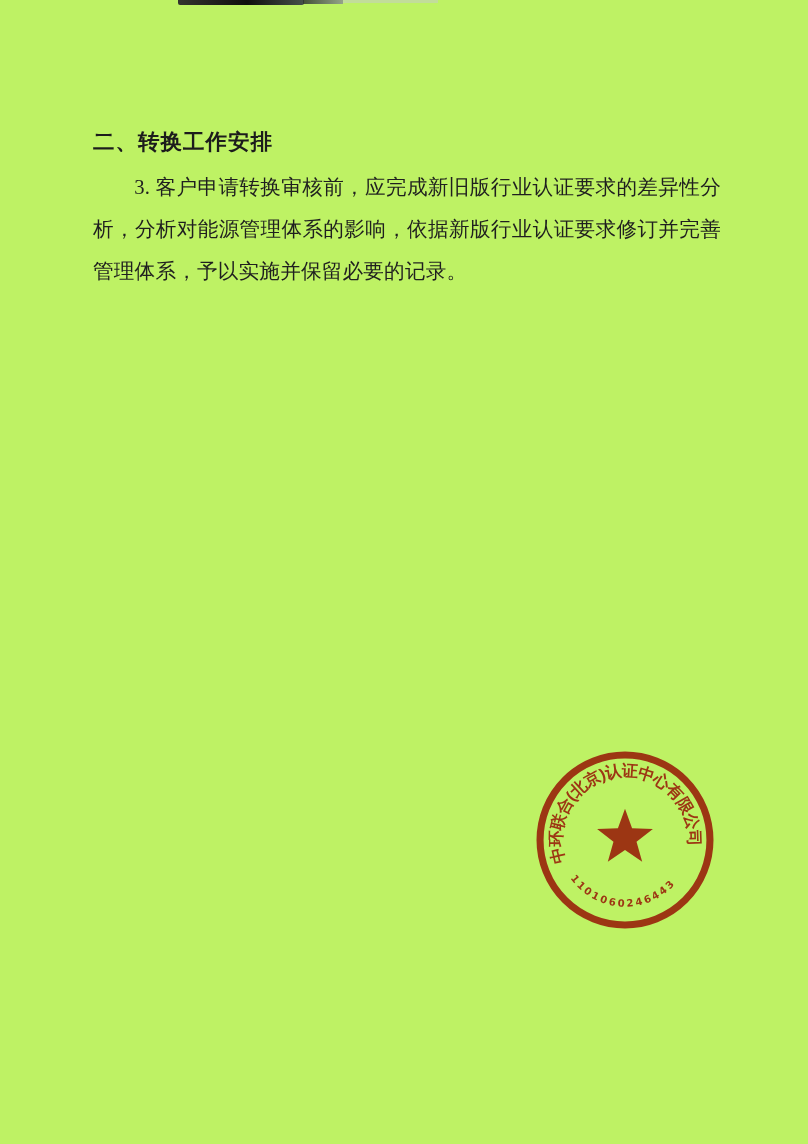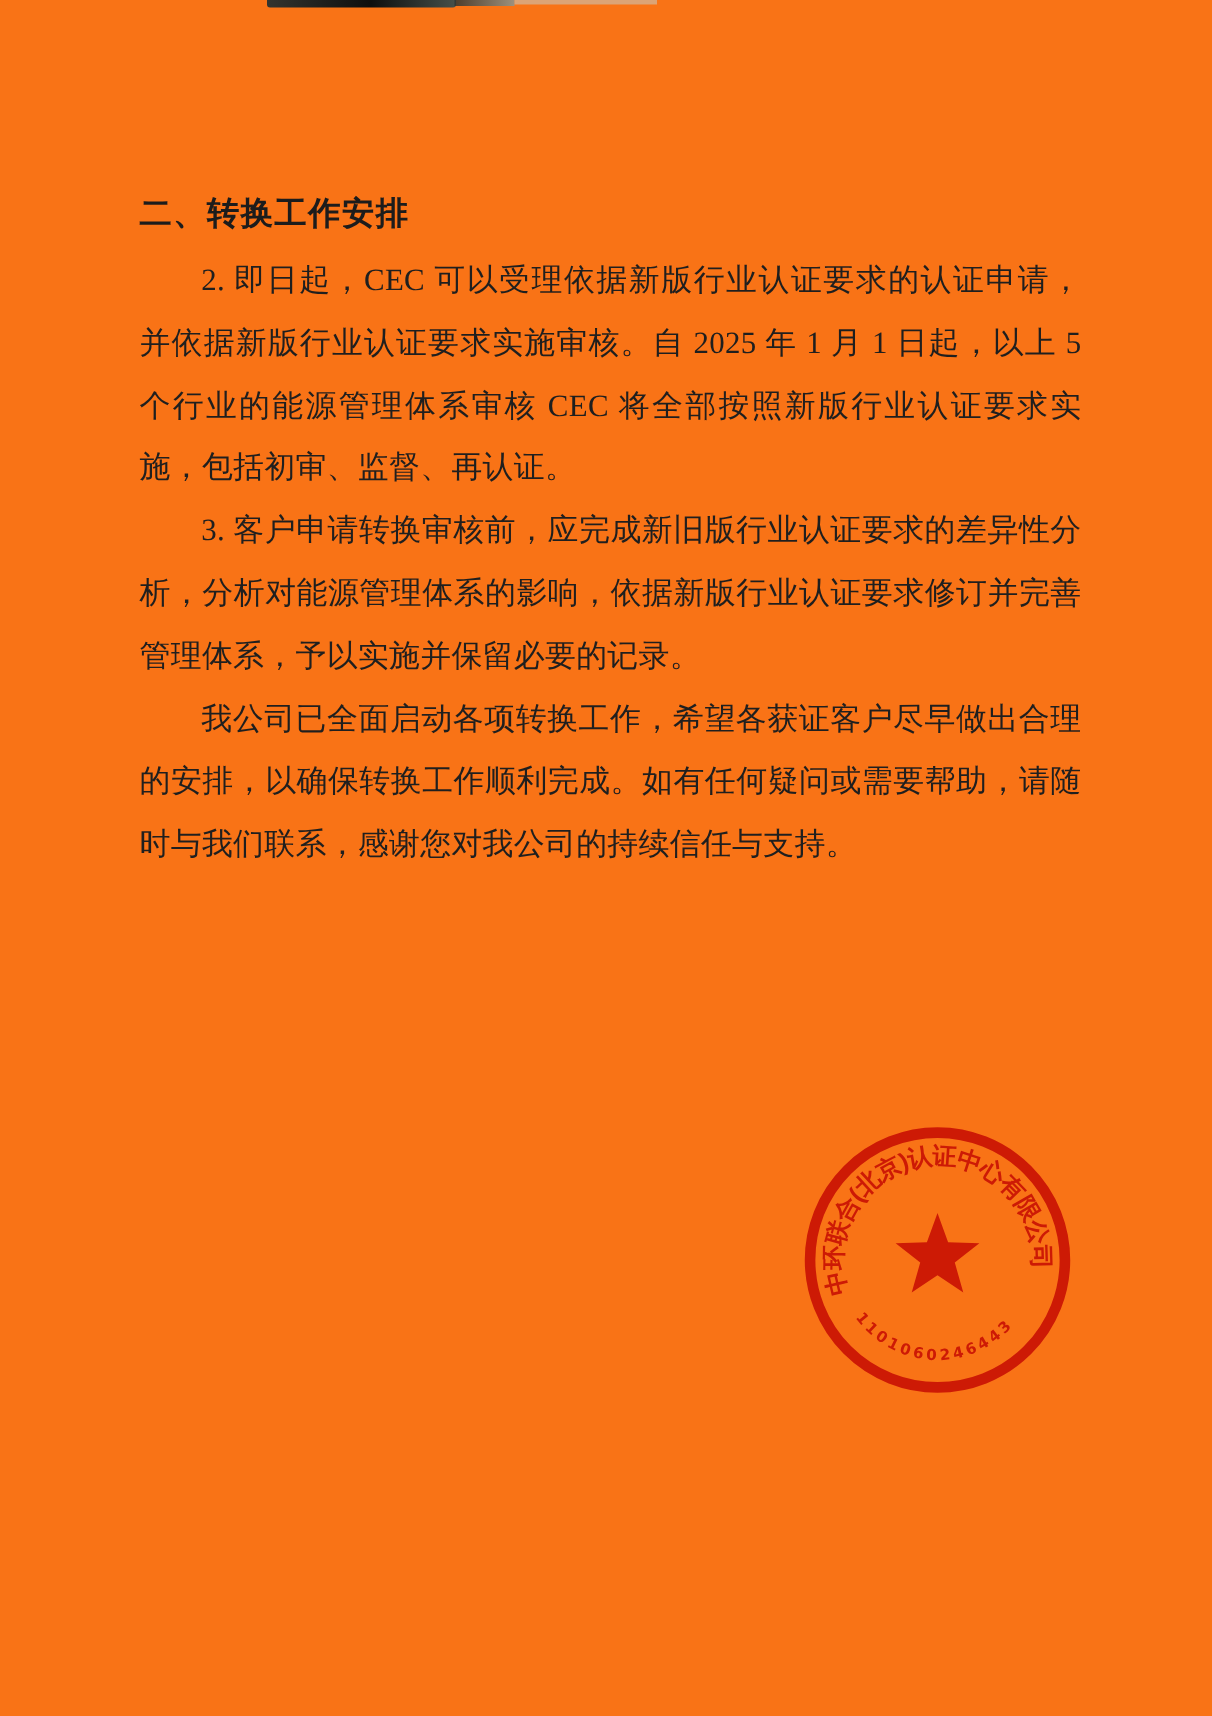--- a/index.html
+++ b/index.html
@@ -5,21 +5,21 @@
   * { margin: 0; padding: 0; box-sizing: border-box; }
   html, body { width: 808px; height: 1144px; }
   body {
     font-family: "Liberation Serif", "DejaVu Serif", serif;
     background: #ffffff;
   }
   .page {
     position: relative;
     width: 808px;
     height: 1144px;
-    background: #f97316;
+    background: #bef264;
     overflow: hidden;
   }
   
   .scan-strip-1 {
     position: absolute; left: 178px; top: 0; width: 126px; height: 5px;
     background: linear-gradient(90deg, #34342f, #0f0f0e 55%, #46504a);
     border-radius: 0 0 2px 2px;
   }
   .scan-strip-2 {
     position: absolute; left: 303px; top: 0; width: 40px; height: 4px;
@@ -93,23 +93,21 @@
 <body>
 
 <div class="page">
 
   <div class="scan-strip-1"></div>
   <div class="scan-strip-2"></div>
   <div class="scan-strip-3"></div>
 
   <div class="content">
     <div class="doc-heading">二、转换工作安排</div>
-    <p class="doc-paragraph">2. 即日起，CEC 可以受理依据新版行业认证要求的认证申请，并依据新版行业认证要求实施审核。自 2025 年 1 月 1 日起，以上 5 个行业的能源管理体系审核 CEC 将全部按照新版行业认证要求实施，包括初审、监督、再认证。</p>
     <p class="doc-paragraph">3. 客户申请转换审核前，应完成新旧版行业认证要求的差异性分析，分析对能源管理体系的影响，依据新版行业认证要求修订并完善管理体系，予以实施并保留必要的记录。</p>
-    <p class="doc-paragraph">我公司已全面启动各项转换工作，希望各获证客户尽早做出合理的安排，以确保转换工作顺利完成。如有任何疑问或需要帮助，请随时与我们联系，感谢您对我公司的持续信任与支持。</p>
   </div>
 
   <div class="seal">
     <svg viewBox="0 0 176 176" xmlns="http://www.w3.org/2000/svg">
       <defs>
         <path id="sealArcTop" d="M 28.8,109.5 A 63,63 0 1 1 147.2,109.5" fill="none"></path>
         <path id="sealArcBottom" d="M 34,125.9 A 66,66 0 0 0 142,125.9" fill="none"></path>
       </defs>
       <circle cx="88" cy="88" r="84" fill="none" stroke="#cf2a1f" stroke-width="7"></circle>
       <polygon points="88,57 95,76.3 115.6,77 99.4,89.7 105,109.5 88,98 71,109.5 76.6,89.7 60.4,77 81,76.3" fill="#cf2a1f"></polygon>

